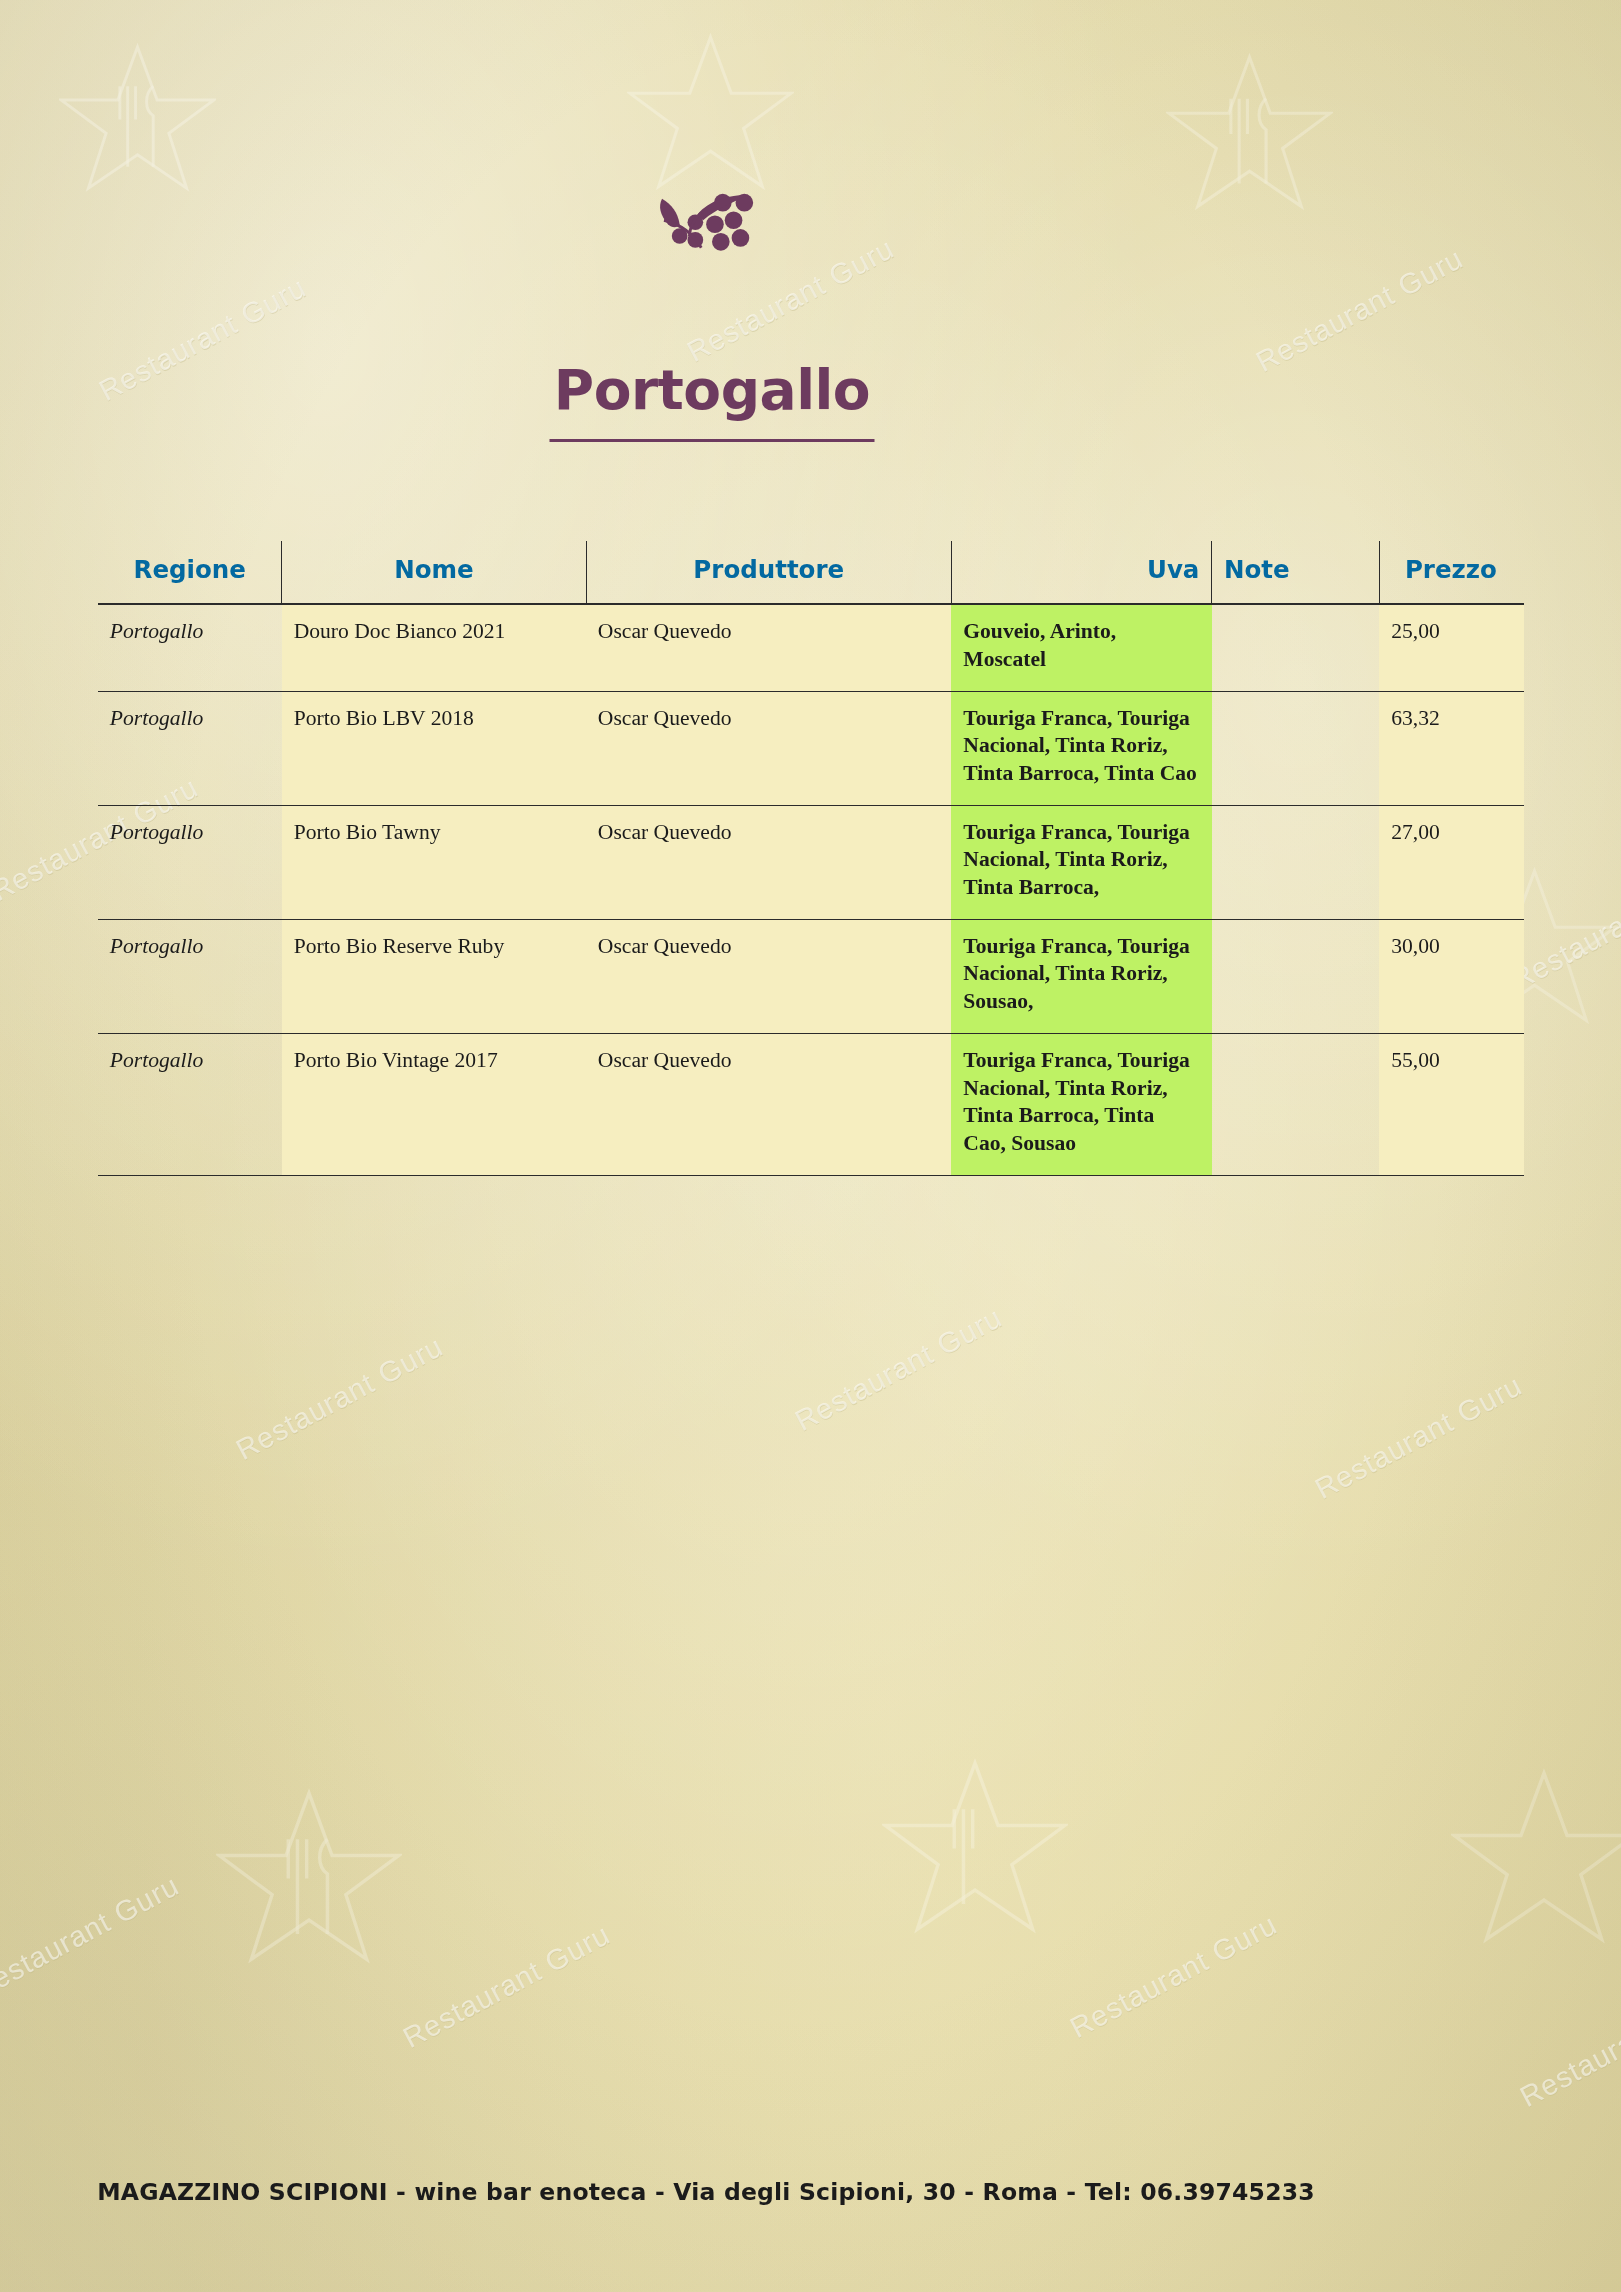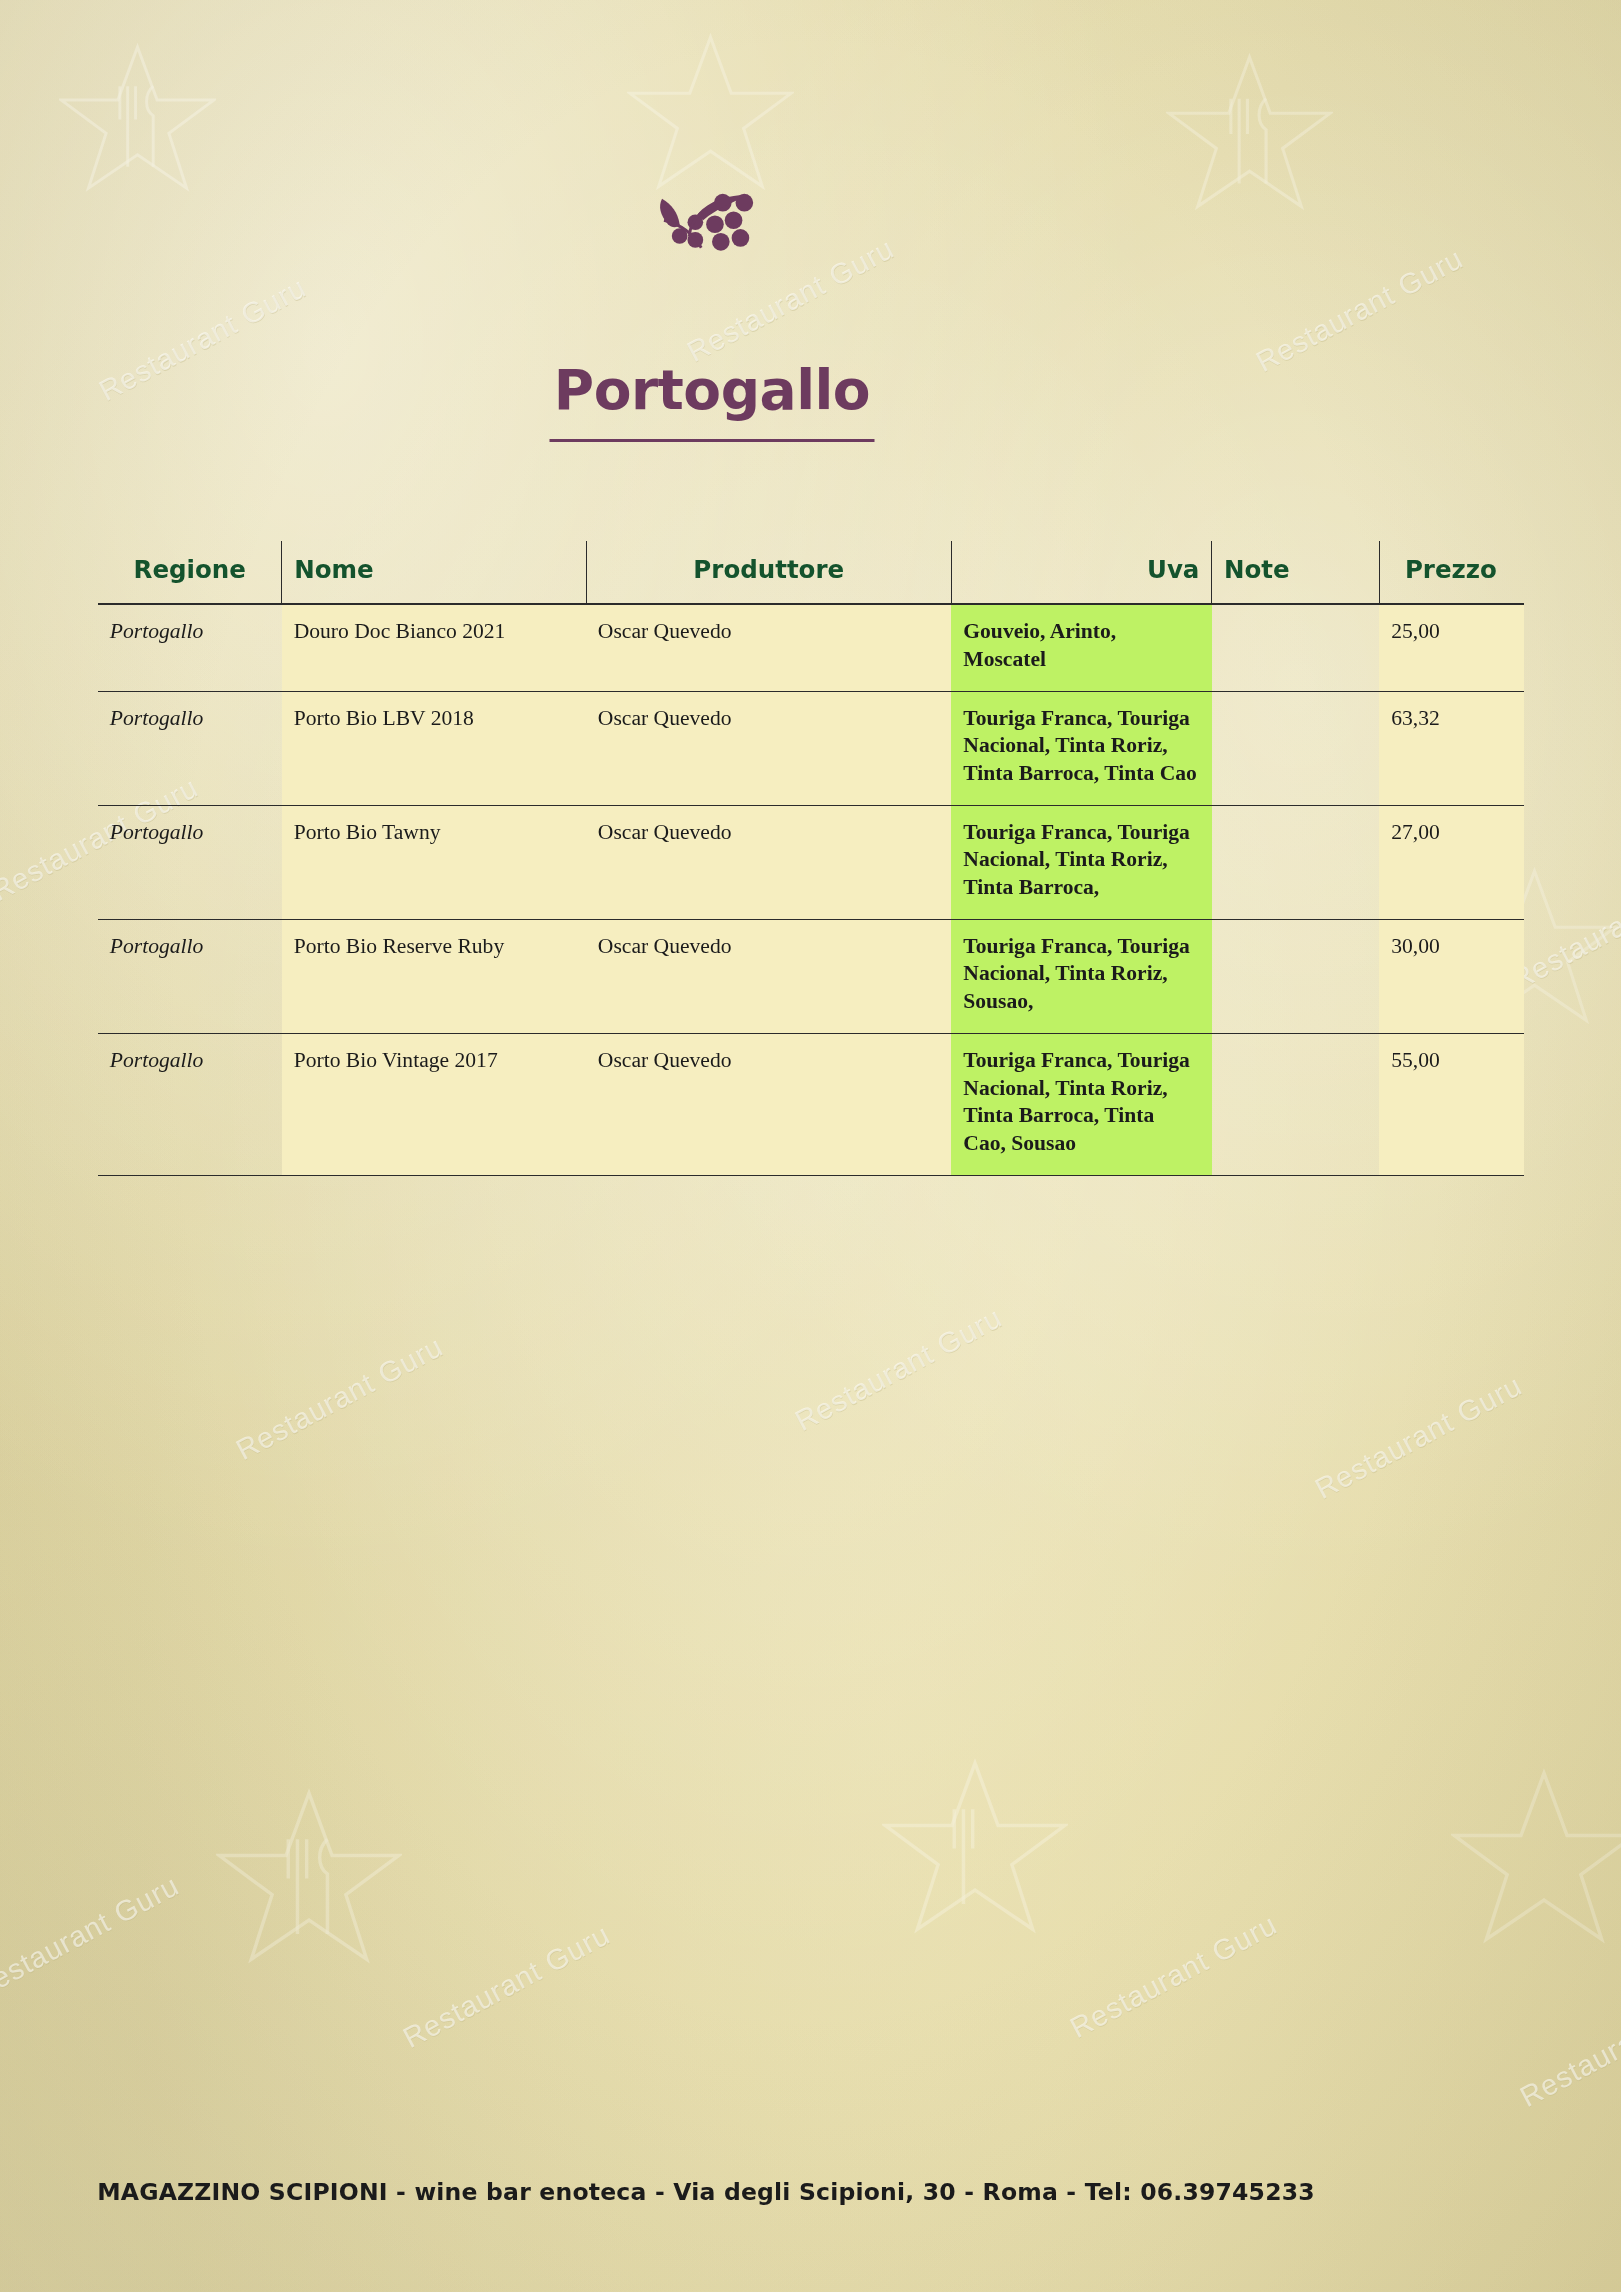--- a/index.html
+++ b/index.html
@@ -104,29 +104,29 @@
   }
   table.menu-table {
     border-collapse: collapse;
     width: 100%;
     table-layout: fixed;
   }
   table.menu-table thead th {
     font-family: "DejaVu Sans", sans-serif;
     font-weight: bold;
     font-size: 24.5px;
-    color: #14532d;
+    color: #0369a1;
     padding: 13.7px 11.8px 19.6px 11.8px;
     text-align: left;
     border-bottom: 2px solid #2b2b2b;
     vertical-align: middle;
     background: transparent;
   }
   table.menu-table thead th.c-regione { text-align: center; }
-  table.menu-table thead th.c-nome { }
+  table.menu-table thead th.c-nome { text-align: center; }
   table.menu-table thead th.c-produttore { text-align: center; }
   table.menu-table thead th.c-uva { text-align: right; padding-left: 13.7px;}
   table.menu-table thead th.c-note { }
   table.menu-table thead th.c-prezzo { text-align: left; padding-left: 25px;}
 
   .vline {
     border-left: 1px solid #2b2b2b;
   }
 
   table.menu-table tbody td {

